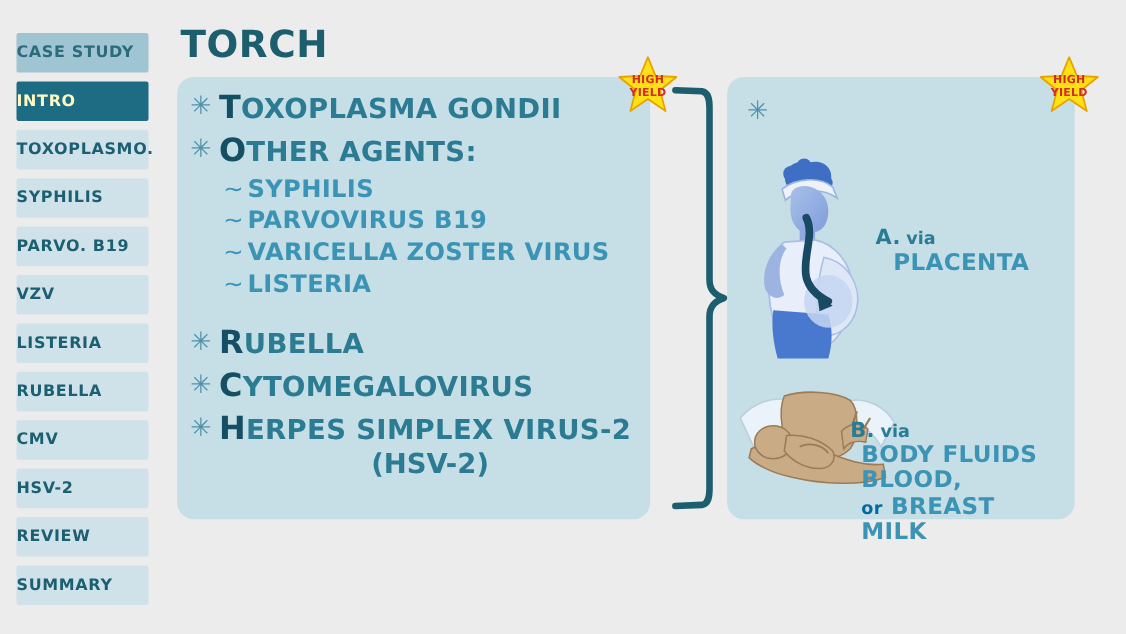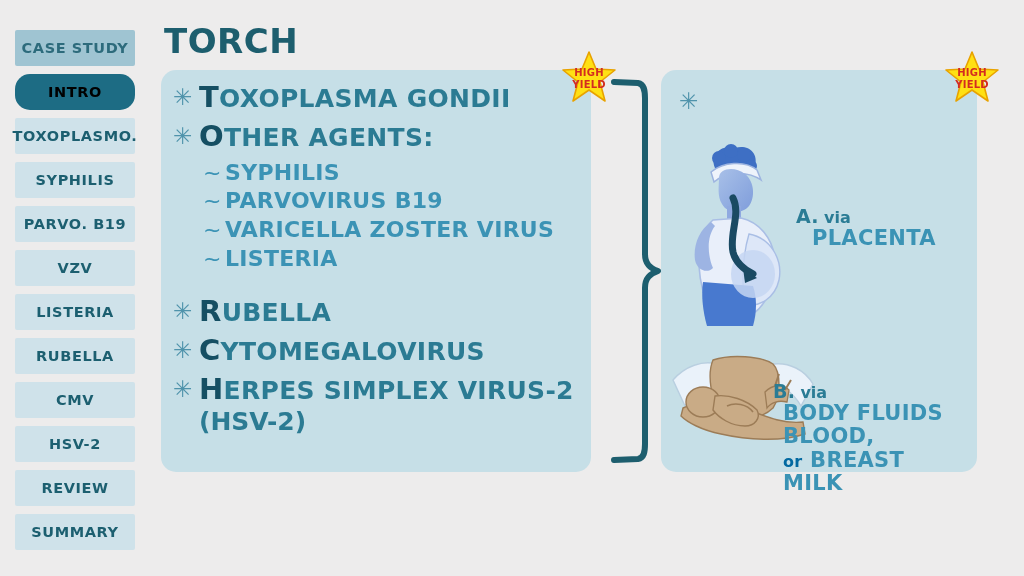--- a/index.html
+++ b/index.html
@@ -21,39 +21,37 @@
     position: absolute;
     left: 15px;
     top: 30px;
     width: 120px;
   }
   .nav-item {
     height: 36px;
     margin-bottom: 8px;
     display: flex;
     align-items: center;
-    justify-content: center;
     background: #cfe2ea;
     color: #1c5f70;
     font-size: 14.5px;
     font-weight: 700;
     letter-spacing: 0.6px;
     font-family: "DejaVu Sans", sans-serif;
     border-radius: 2px;
     cursor: pointer;
     user-select: none;
   }
   .nav-item.muted {
     background: #9fc4d2;
     color: #2d6b7c;
   }
   .nav-item.active {
     background: #1d6c84;
-    color: #000000;
-    border-radius: 15px;
+    color: #fef9c3;
   }
 
   
   #title {
     position: absolute;
     left: 164px;
     top: 24px;
     font-size: 34px;
     font-weight: 700;
     color: #1d5e6e;
@@ -136,20 +134,21 @@
     line-height: 1.08;
   }
   .gap-block { height: 20px; }
   .cont-line {
     margin-left: 26px;
     font-size: 25px;
     font-weight: 700;
     color: #2b7b93;
     line-height: 1.08;
     margin-top: 2px;
+    text-align: center;
   }
 
   
   #vt-row {
     position: absolute;
     left: 18px;
     top: 16px;
     display: flex;
     align-items: flex-start;
   }

